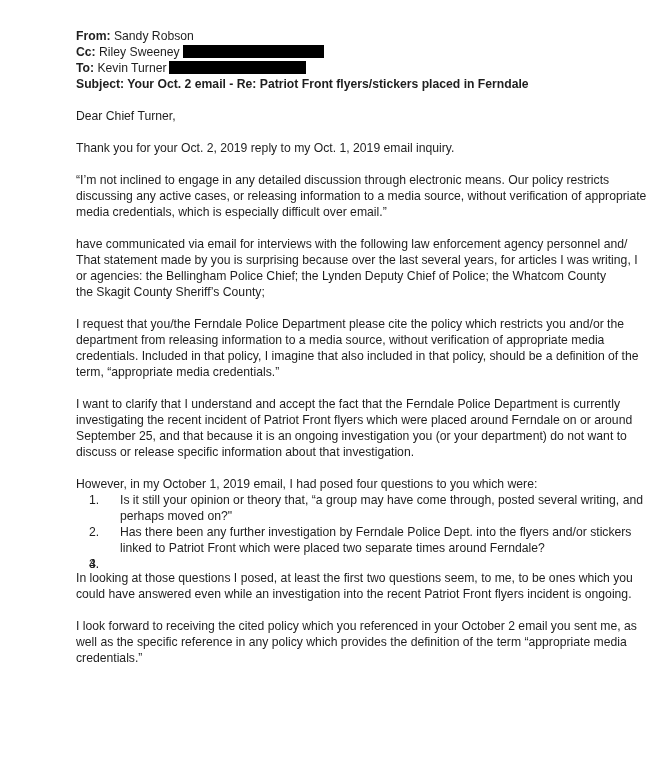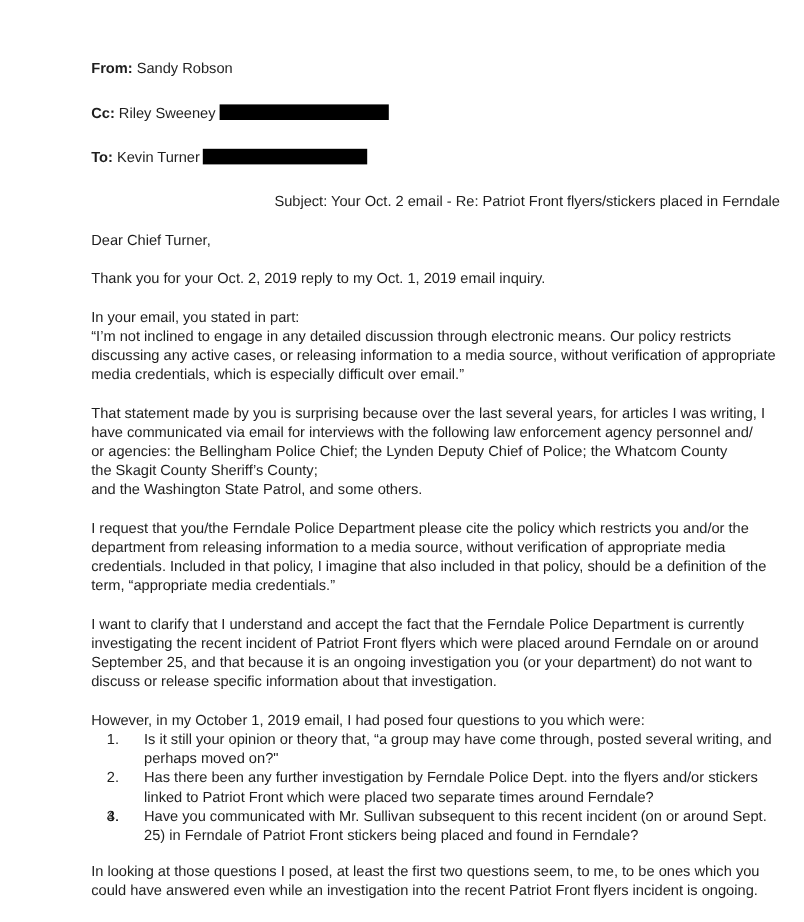--- a/index.html
+++ b/index.html
@@ -2,23 +2,23 @@
 <html><head>
   <meta charset="utf-8">
   <style>
     html, body { margin: 0; padding: 0; background: #ffffff; }
     body {
       width: 670px; height: 768px; overflow: hidden;
       font-family: "Liberation Sans", sans-serif;
       font-size: 12.2px; color: #1e1e1e; line-height: 16px;
     }
     .page { position: relative; padding: 28px 20px 0 76px; }
-    .hdr-line { height: 16px; white-space: nowrap; margin-top: 21px; }
+    .hdr-line { height: 16px; white-space: nowrap; }
     .hdr-label { font-weight: bold; }
-    .bold { font-weight: normal; text-align: right; }
+    .bold { font-weight: bold; }
     .redact { display: inline-block; background: #000; height: 13px; vertical-align: -2px; }
     .redact.to { width: 137px; margin-left: 2px; }
     .redact.cc { width: 141px; margin-left: 3px; }
     p { margin: 0; }
     .gap { height: 16px; }
     .gap-s { height: 14px; }
     ol { list-style: none; margin: 0; padding: 0; }
     ol li { position: relative; padding-left: 44px; }
     ol li .num { position: absolute; left: 13px; top: 0; }
   </style>
@@ -43,40 +43,38 @@
       <span>Subject:</span>
       <span>Your Oct. 2 email - Re: Patriot Front flyers/stickers placed in Ferndale</span>
     </div>
   </div>
 
   <div class="gap"></div>
   <p>Dear Chief Turner,</p>
   <div class="gap"></div>
   <p>Thank you for your Oct. 2, 2019 reply to my Oct. 1, 2019 email inquiry.</p>
   <div class="gap"></div>
-  <p>In your email, you stated in part:</p>
   <p>“I’m not inclined to engage in any detailed discussion through electronic means. Our policy restricts discussing any active cases, or releasing information to a media source, without verification of appropriate media credentials, which is especially difficult over email.”</p>
   <div class="gap"></div>
   <div>
+    <div>have communicated via email for interviews  with the following law enforcement agency personnel and/</div>
     <div>That statement made by you is surprising because over the last several years, for articles I was writing, I</div>
-    <div>have communicated via email for interviews  with the following law enforcement agency personnel and/</div>
     <div>or agencies: the Bellingham Police Chief; the Lynden Deputy Chief of Police; the Whatcom County</div>
     <div>the Skagit County Sheriff’s County;</div>
-    <div>and the Washington State Patrol, and some others.</div>
   </div>
   <div class="gap"></div>
   <p>I request that you/the Ferndale Police Department please cite the policy which restricts you and/or the department from releasing information to a media source, without verification of appropriate media credentials. Included in that policy, I imagine that also included in that policy, should be a definition of the term, “appropriate media credentials.”</p>
   <div class="gap"></div>
   <p>I want to clarify that I understand and accept the fact that the Ferndale Police Department is currently investigating the recent incident of Patriot Front flyers which were placed around Ferndale on or around September 25, and that because it is an ongoing investigation you (or your department) do not want to discuss or release specific information about that investigation.</p>
   <div class="gap"></div>
   <p>However, in my October 1, 2019 email, I had posed four questions to you which were:</p>
   <ol>
     <li><span class="num">1.</span><span>Is it still your opinion or theory that, “a group may have come through, posted several writing, and perhaps moved on?"</span></li>
     <li><span class="num">2.</span><span>Has there been any further investigation by Ferndale Police Dept. into the flyers and/or stickers linked to Patriot Front which were placed two separate times around Ferndale?</span></li>
     <li><span class="num">3.</span></li>
-    <li><span class="num">4.</span><span>Have you communicated with Mr. Sullivan subsequent to this recent incident (on or around Sept. 25) in Ferndale of Patriot Front stickers being placed and found in Ferndale?</span></li>
+    <li><span class="num">4.</span></li>
   </ol>
   <div class="gap-s"></div>
   <p>In looking at those questions I posed, at least the first two questions seem, to me, to be ones which you could have answered even while an investigation into the recent Patriot Front flyers incident is ongoing.</p>
   <div class="gap"></div>
   <p>I look forward to receiving the cited policy which you referenced in your October 2 email you sent me, as well as the specific reference in any policy which provides the definition of the term “appropriate media credentials.”</p>
 
 </div>
 
 </body></html>

